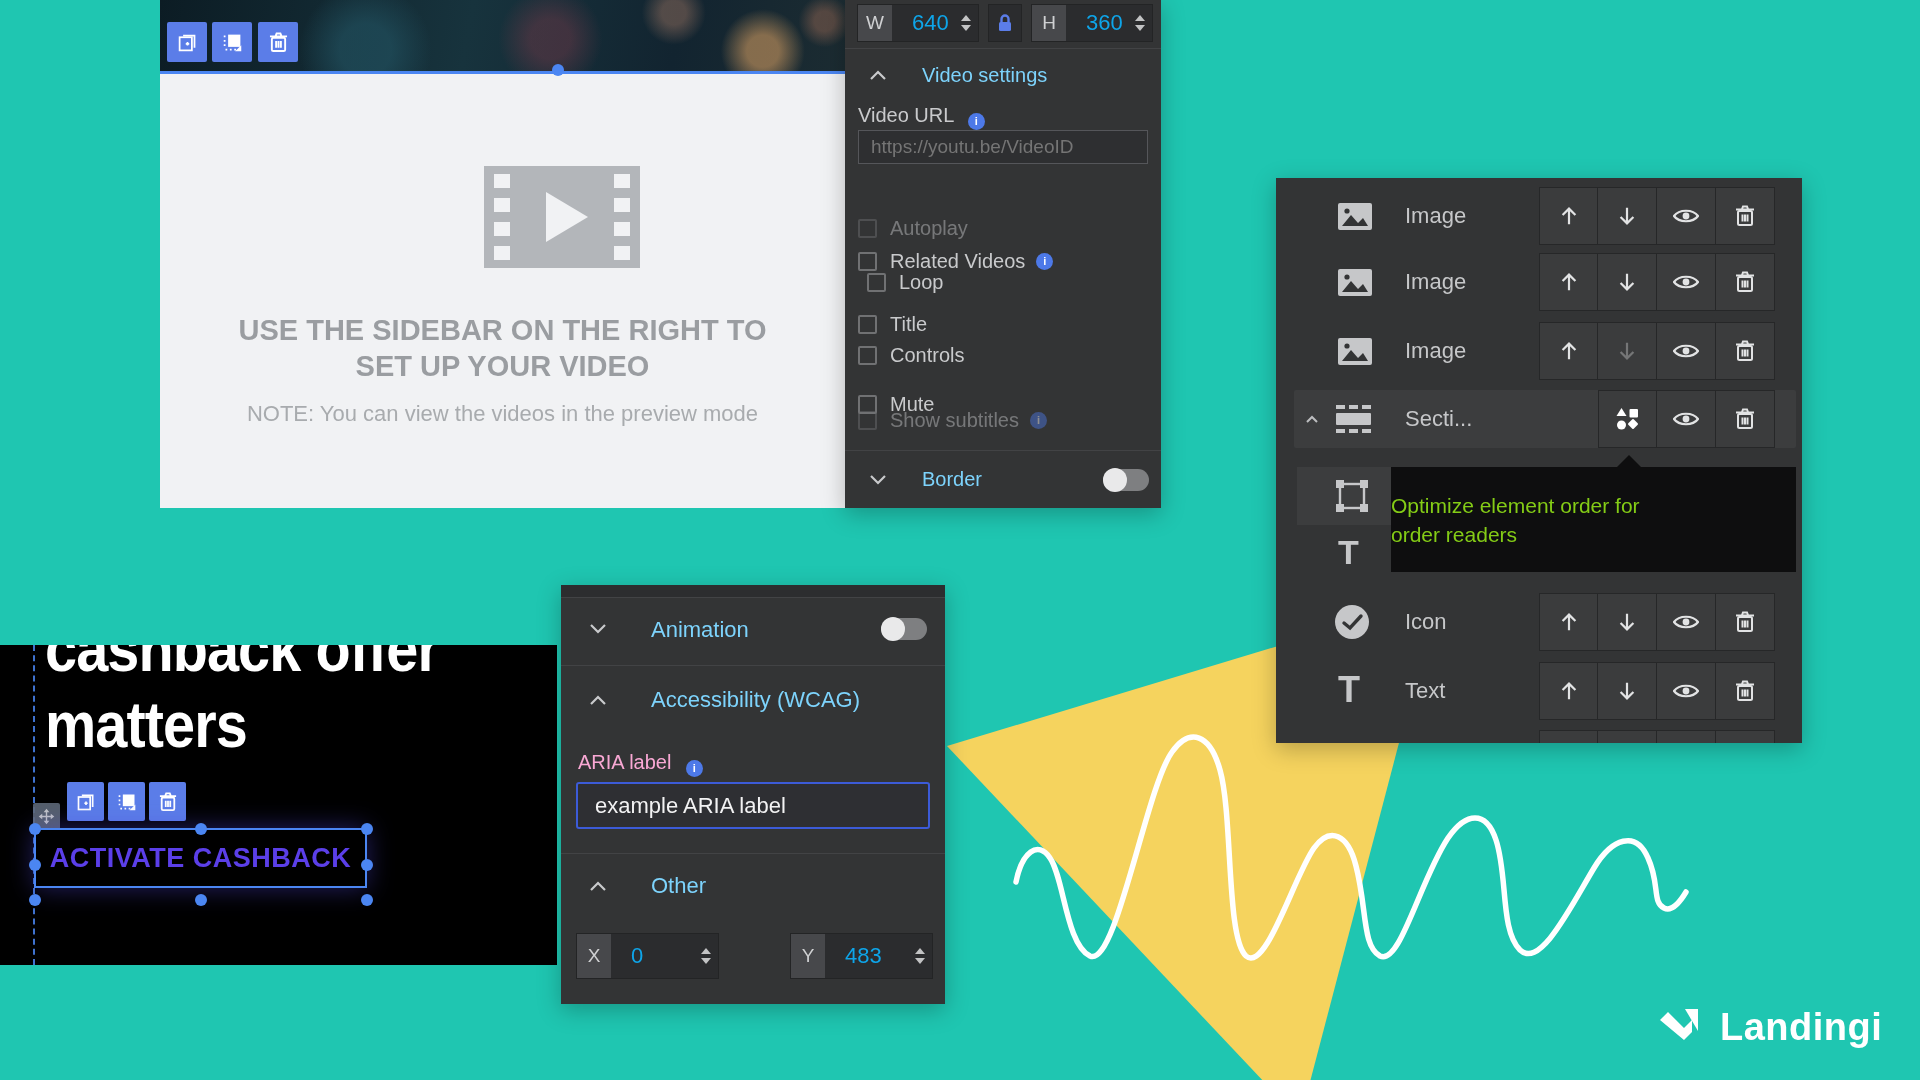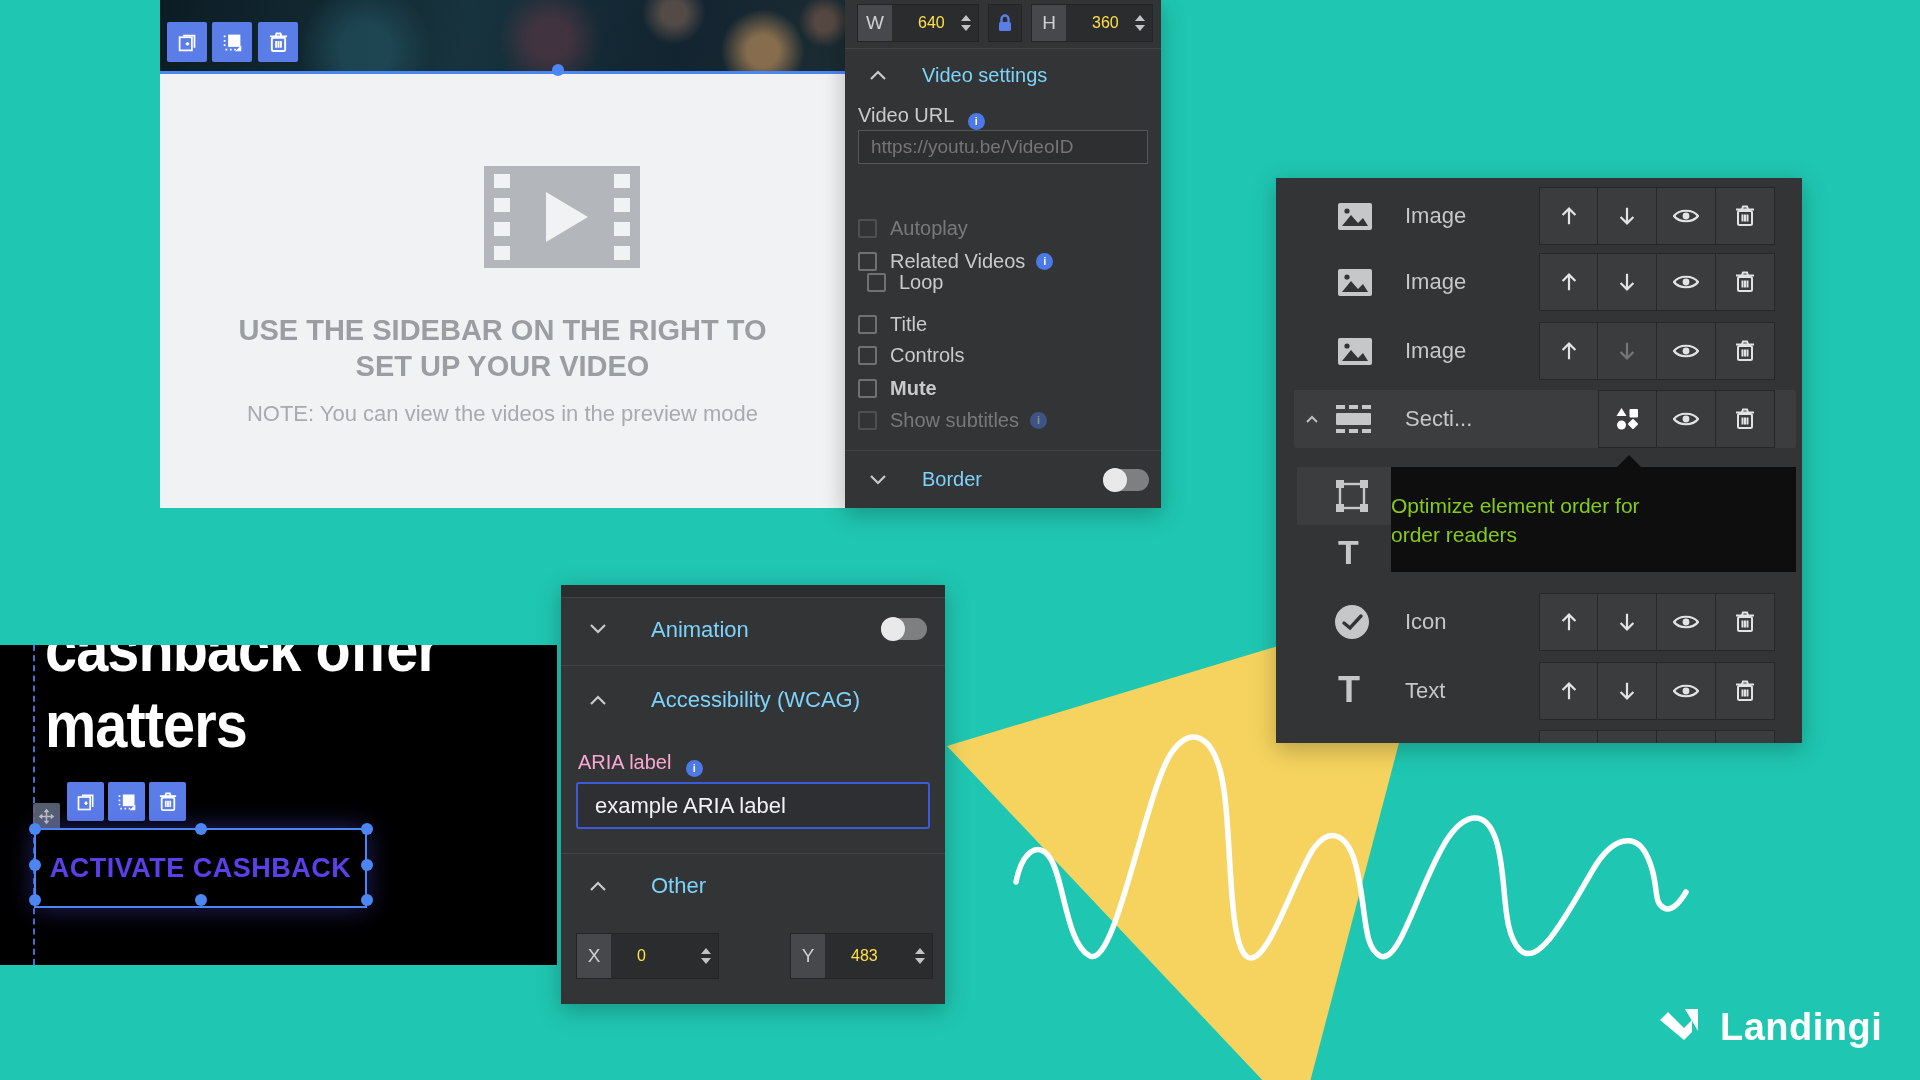--- a/index.html
+++ b/index.html
@@ -21,21 +21,21 @@
   .toggle { position:absolute; width:46px; height:22px; border-radius:11px; background:#7e7f81; }
   .toggle .knob { position:absolute; left:0; top:-1px; width:24px; height:24px; border-radius:50%; background:#e9e9ea; }
 
   
   .info { display:inline-block; width:17px; height:17px; border-radius:50%; background:#4d79e8; color:#fff;
           font-size:11px; font-weight:bold; text-align:center; line-height:17px; vertical-align:-3px; }
 
   
   .numgroup { position:absolute; display:flex; align-items:stretch; border:1px solid #232425; background:#2b2c2e; height:38px; }
   .numgroup .nlabel { background:#47484b; color:#cfd0d2; width:34px; display:flex; align-items:center; justify-content:center; font-size:19px; }
-  .numgroup .nval { color:#fde047; font-size:16px; display:flex; align-items:center; padding-left:26px; flex:1; }
+  .numgroup .nval { color:#0ea5e9; font-size:22px; display:flex; align-items:center; padding-left:20px; flex:1; }
   .stepper { display:flex; flex-direction:column; justify-content:center; padding:0 7px; gap:4px; }
   .stepper i { display:block; width:0; height:0; border-left:5px solid transparent; border-right:5px solid transparent; }
   .stepper .up { border-bottom:6px solid #c2c3c4; }
   .stepper .dn { border-top:6px solid #c2c3c4; }
 
   
   .cbrow { position:absolute; left:13px; display:flex; align-items:center; gap:13px; height:26px; }
   .cbbox { width:19px; height:19px; border:2px solid #707173; border-radius:2px; }
   .cblabel { color:#c9cacc; font-size:20px; }
   .cbrow.dim { opacity:.45; }
@@ -102,21 +102,21 @@
       <path d="M22 22 L15 22 L22 15 Z" fill="#fff"></path>
     </svg>
   </div>
   <div class="bluebtn" style="left:149px; top:137px; width:37px; height:39px;">
     <svg width="18" height="20" viewBox="0 0 20 22">
       <rect x="3" y="6" width="14" height="14" rx="1.5" fill="none" stroke="#fff" stroke-width="2"></rect>
       <path d="M1 4.5 H19 M7 4 L8 1.5 H12 L13 4 M7.5 9.5 V16.5 M10 9.5 V16.5 M12.5 9.5 V16.5" stroke="#fff" stroke-width="2" fill="none"></path>
     </svg>
   </div>
 
-  <div style="position:absolute; left:34px; top:183px; width:333px; height:80px; border:2px solid #4b86f2; display:flex; align-items:center; justify-content:center; box-shadow:0 0 26px rgba(80,70,220,.45);">
+  <div style="position:absolute; left:34px; top:183px; width:333px; height:60px; border:2px solid #4b86f2; display:flex; align-items:center; justify-content:center; box-shadow:0 0 26px rgba(80,70,220,.45);">
     <span style="color:#5b3fe8; font-size:27px; font-weight:bold; letter-spacing:.5px;">ACTIVATE CASHBACK</span>
   </div>
   <div class="handle" style="left:29px; top:178px;"></div>
   <div class="handle" style="left:195px; top:178px;"></div>
   <div class="handle" style="left:361px; top:178px;"></div>
   <div class="handle" style="left:29px; top:214px;"></div>
   <div class="handle" style="left:361px; top:214px;"></div>
   <div class="handle" style="left:29px; top:249px;"></div>
   <div class="handle" style="left:195px; top:249px;"></div>
   <div class="handle" style="left:361px; top:249px;"></div>
@@ -234,21 +234,21 @@
     <span class="cblabel">Loop</span>
   </div>
   <div class="cbrow" style="top:311px;">
     <div class="cbbox"></div>
     <span class="cblabel">Title</span>
   </div>
   <div class="cbrow" style="top:342px;">
     <div class="cbbox"></div>
     <span class="cblabel">Controls</span>
   </div>
-  <div class="cbrow" style="top:375px;font-weight:bold;">
+  <div class="cbrow" style="top:391px;">
     <div class="cbbox"></div>
     <span class="cblabel">Mute</span>
   </div>
   <div class="cbrow dim" style="top:407px;">
     <div class="cbbox"></div>
     <span class="cblabel">Show subtitles</span>
     <span class="info" style="margin-left:-2px;">i</span>
   </div>
 
   <div class="divider" style="top:450px;"></div>

